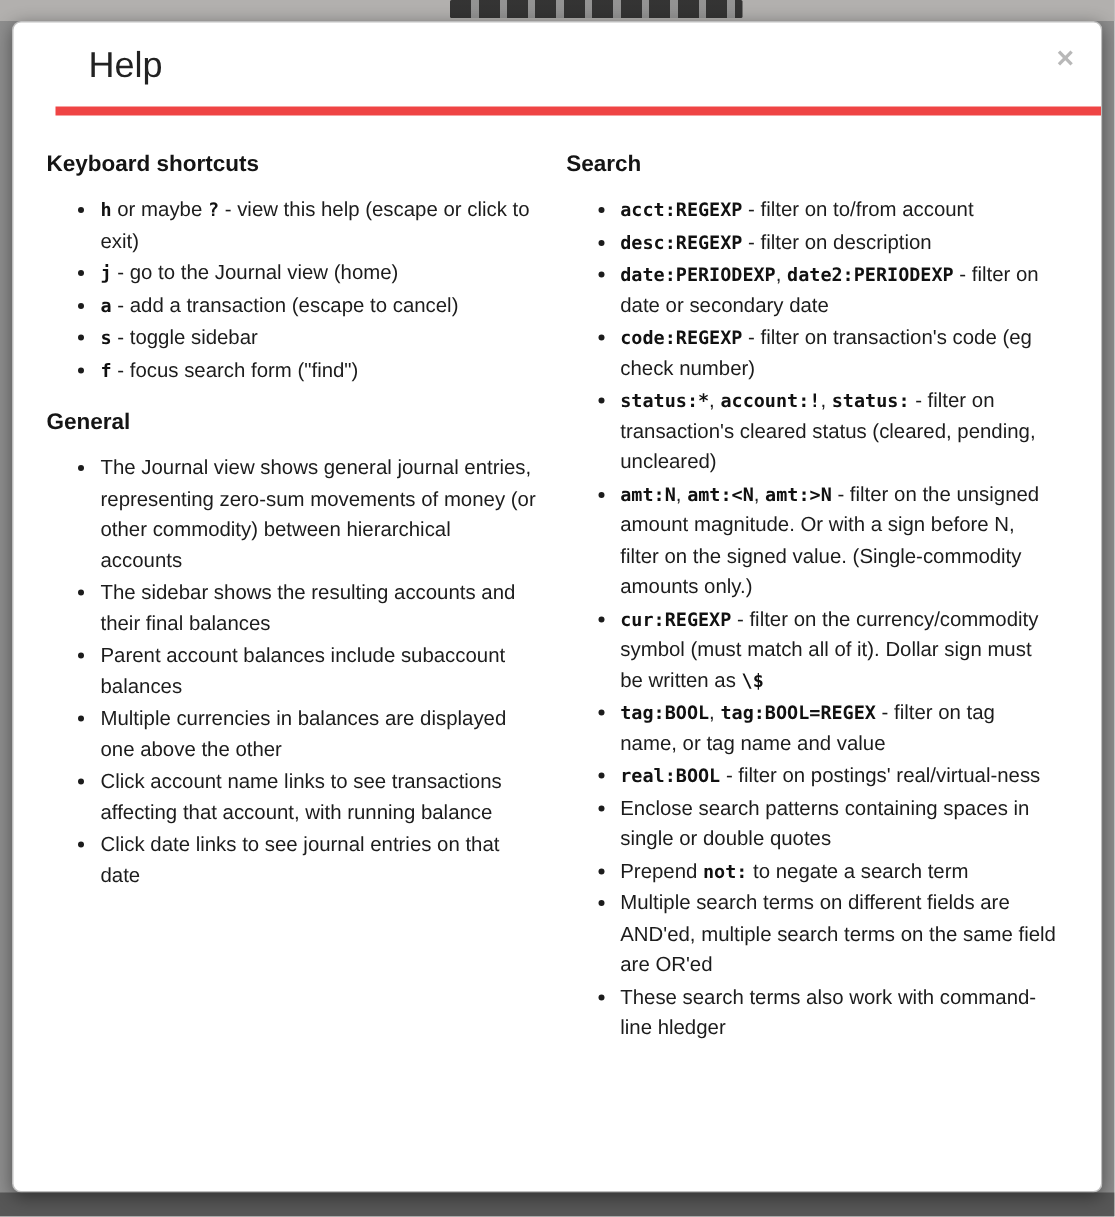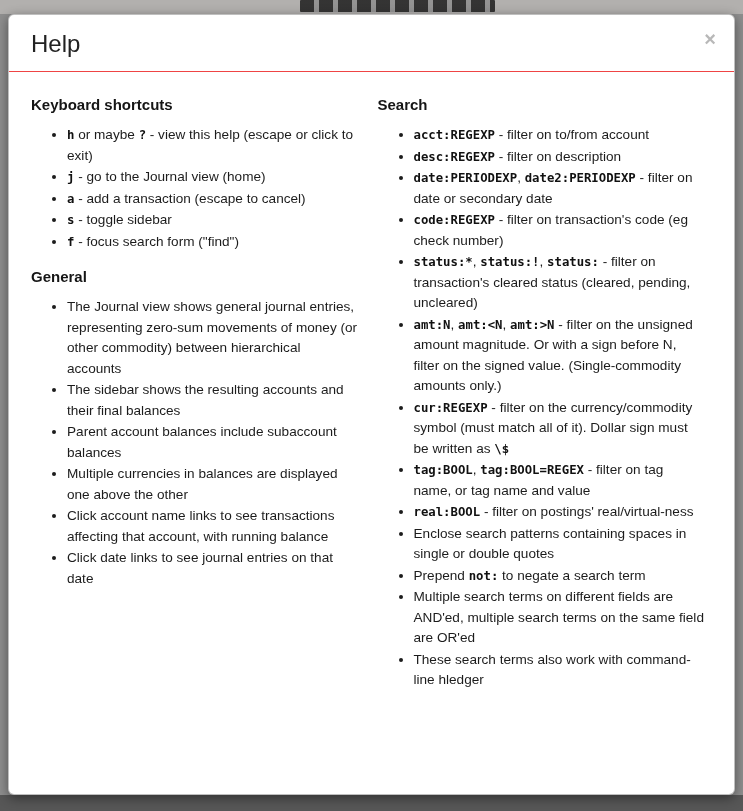--- a/index.html
+++ b/index.html
@@ -25,21 +25,22 @@
   
   .modal{
     position:absolute;left:8px;top:14px;width:727px;height:781px;
     background:#ffffff;border-radius:6px;
     box-shadow:0 3px 12px rgba(0,0,0,.45);
     border:1px solid rgba(0,0,0,.25);
     box-sizing:border-box;
   }
   .modal-header{
     position:relative;padding:15px 18px 13px 22px;
-    border-bottom:1px solid #ef4444;
+    border-bottom:6px solid #ef4444;
+    margin-left:28px;
   }
   .modal-title{
     margin:0;font-size:24px;line-height:28px;font-weight:500;color:#222;
   }
   .close-btn{
     position:absolute;top:12px;right:14px;
     background:none;border:none;cursor:pointer;
     font-size:20px;font-weight:bold;color:#b8b8b8;line-height:20px;padding:2px 4px;
     font-family:"Liberation Sans",sans-serif;
   }
@@ -98,21 +99,21 @@
           <li>Click date links to see journal entries on that date</li>
         </ul>
       </div>
     <div class="col">
         <div class="section-heading">Search</div>
         <ul class="help-list">
           <li><code>acct:REGEXP</code> - filter on to/from account</li>
           <li><code>desc:REGEXP</code> - filter on description</li>
           <li><code>date:PERIODEXP</code>, <code>date2:PERIODEXP</code> - filter on date or secondary date</li>
           <li><code>code:REGEXP</code> - filter on transaction's code (eg check number)</li>
-          <li><code>status:*</code>, <code>status:!</code>, <code>status:</code> - filter on transaction's cleared status (cleared, pending, uncleared)</li>
+          <li><code>status:*</code>, <code>account:!</code>, <code>status:</code> - filter on transaction's cleared status (cleared, pending, uncleared)</li>
           <li><code>amt:N</code>, <code>amt:&lt;N</code>, <code>amt:&gt;N</code> - filter on the unsigned amount magnitude. Or with a sign before N, filter on the signed value. (Single-commodity amounts only.)</li>
           <li><code>cur:REGEXP</code> - filter on the currency/commodity symbol (must match all of it). Dollar sign must be written as <code>\$</code></li>
           <li><code>tag:BOOL</code>, <code>tag:BOOL=REGEX</code> - filter on tag name, or tag name and value</li>
           <li><code>real:BOOL</code> - filter on postings' real/virtual-ness</li>
           <li>Enclose search patterns containing spaces in single or double quotes</li>
           <li>Prepend <code>not:</code> to negate a search term</li>
           <li>Multiple search terms on different fields are AND'ed, multiple search terms on the same field are OR'ed</li>
           <li>These search terms also work with command-line hledger</li>
         </ul>
       </div>

